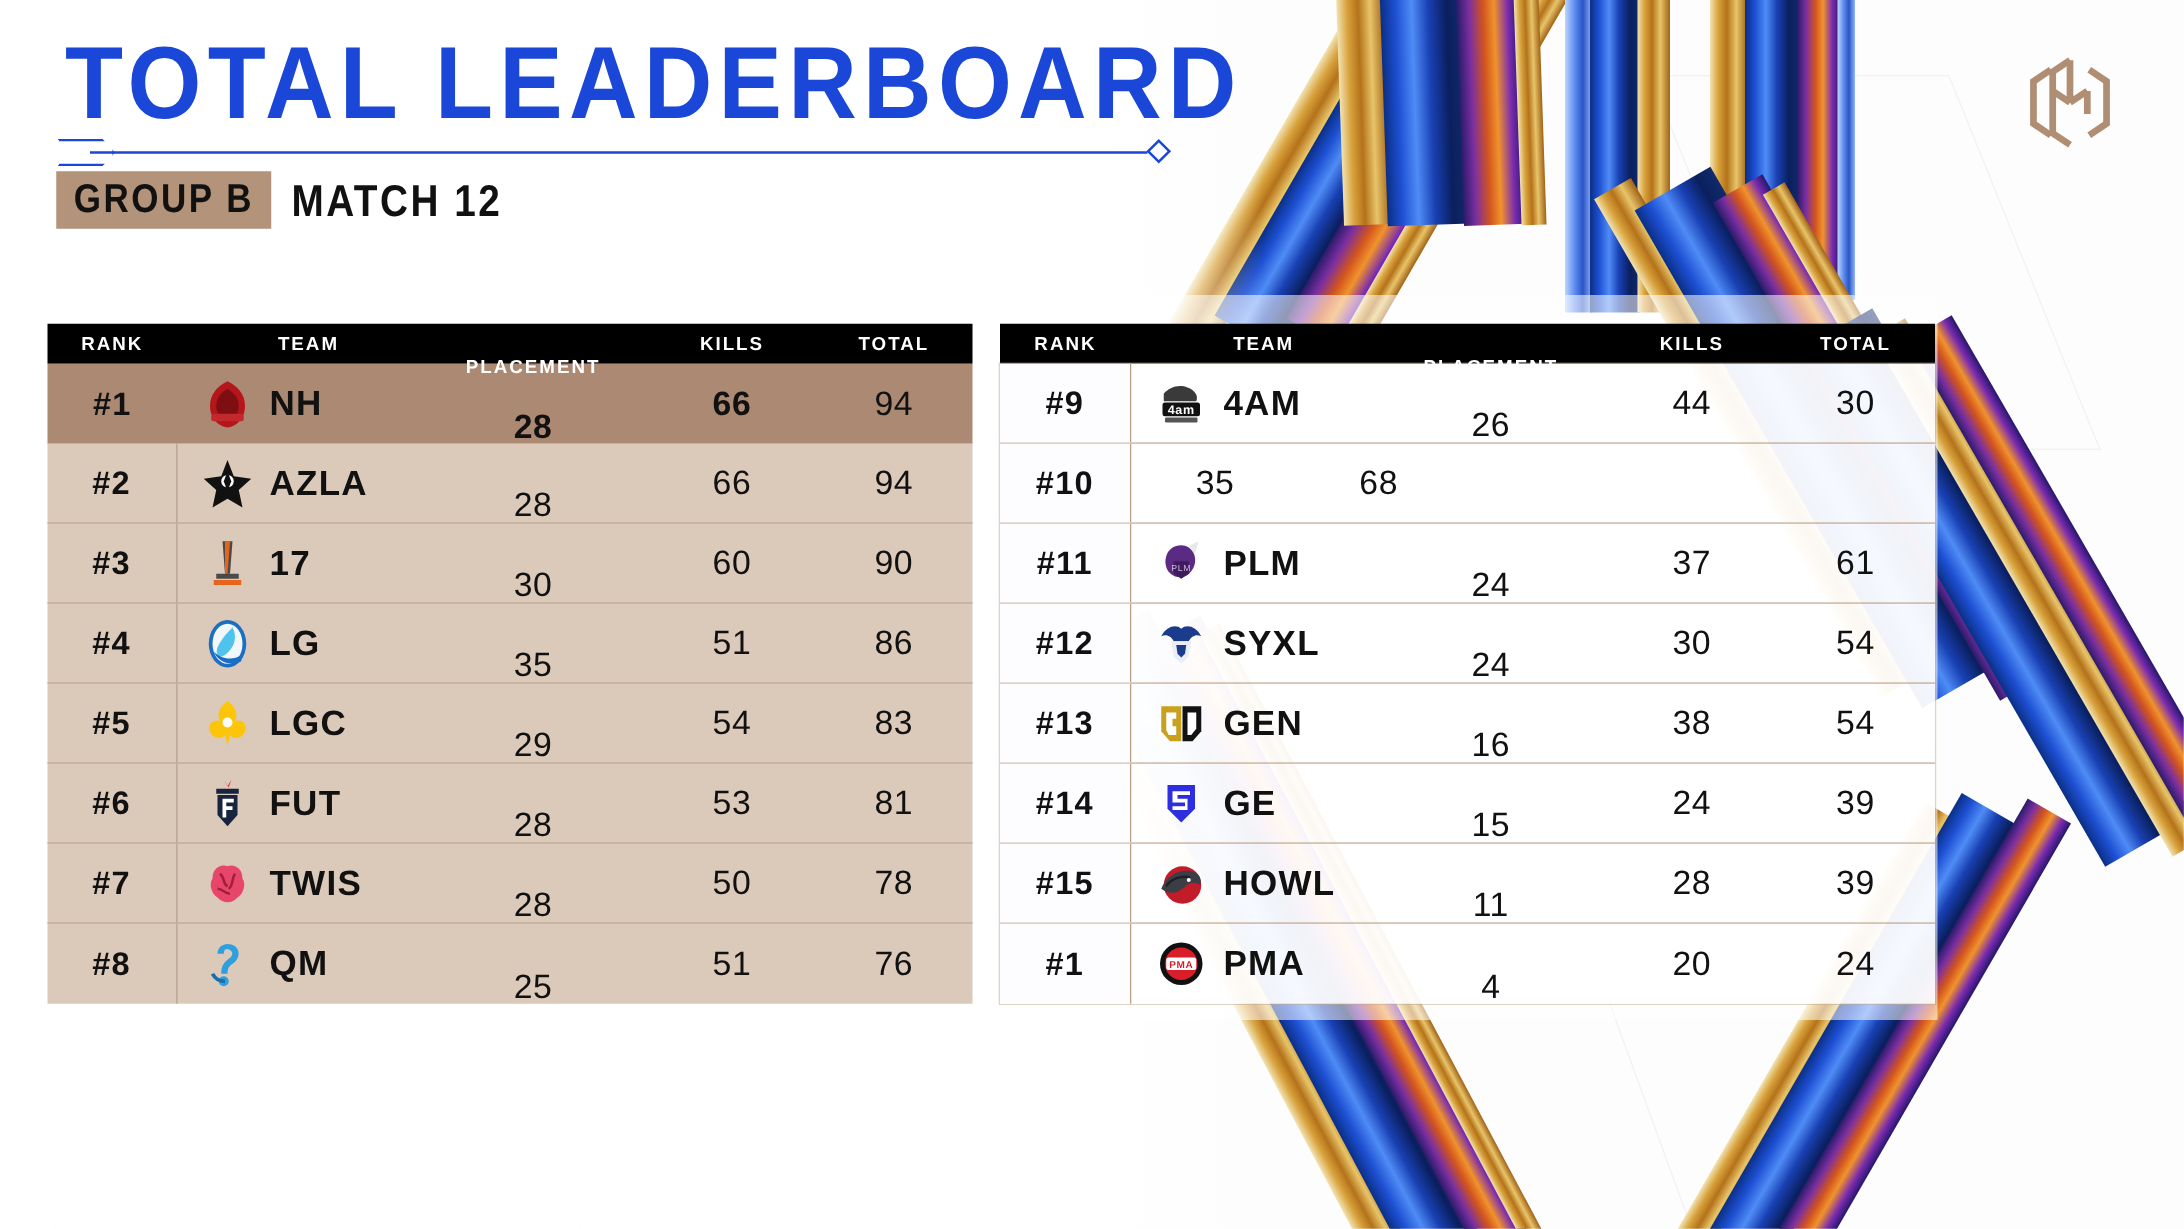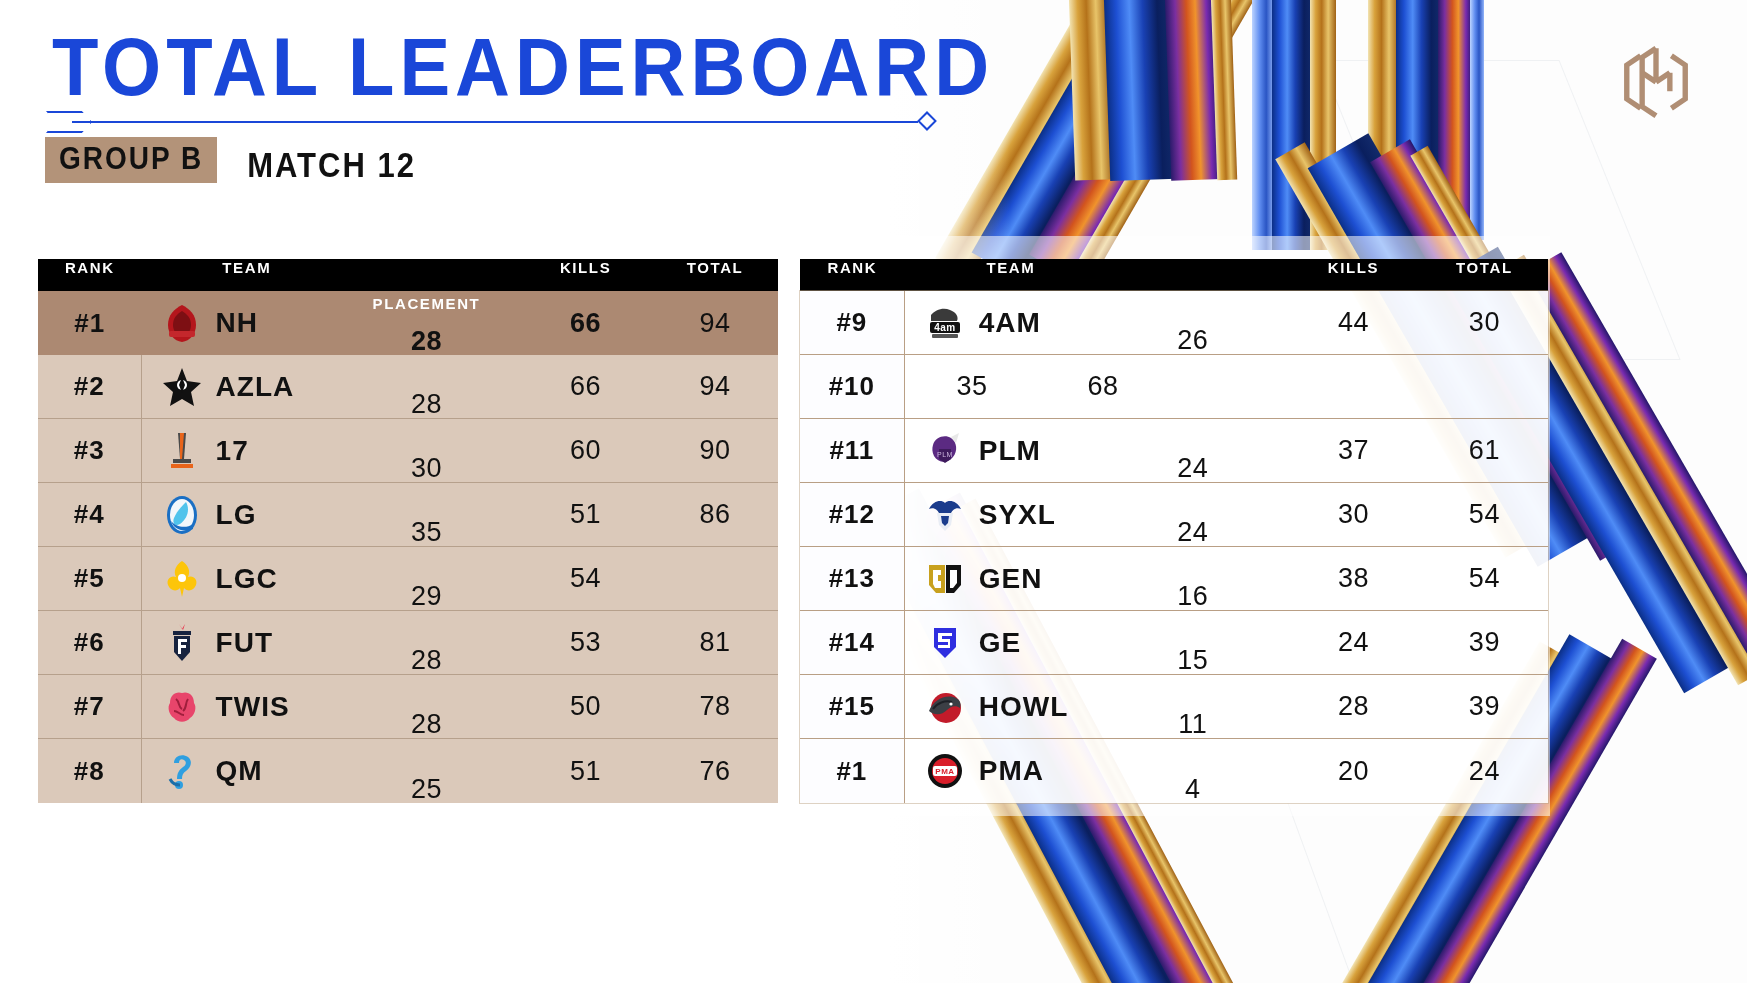--- a/index.html
+++ b/index.html
@@ -44,41 +44,41 @@
   .divider-tail {
     position:absolute; left:0; top:3px; width:46px; height:22px;
     border:2px solid #1a47d8; background:transparent;
     clip-path: polygon(0 0, 78% 0, 100% 50%, 78% 100%, 0 100%, 20% 50%);
   }
   .divider-dot {
     position:absolute; right:-8px; top:6px; width:14px; height:14px;
     border:2px solid #1a47d8; transform:rotate(45deg);
   }
 
-  .subtitle-row { position:absolute; left:45px; top:140px; display:flex; align-items:flex-end; gap:30px; }
+  .subtitle-row { position:absolute; left:45px; top:140px; display:flex; align-items:center; gap:16px; }
   .group-badge {
     background:#b39379; color:#111; font-size:28px; font-weight:bold;
     letter-spacing:2px; padding:5px 14px 7px 14px; line-height:1;
     transform:scaleY(1.15); transform-origin:left center;
   }
   .match-label {
     color:#111; font-size:31px; font-weight:bold; letter-spacing:2px; line-height:1;
     transform:scaleY(1.15); transform-origin:left center;
   }
 
   
   .cgc-logo { position:absolute; right:52px; top:42px; width:78px; height:80px; }
 
   
   .board { position:absolute; }
   .board-left  { left:38px;  top:259px; width:740px; }
   .board-right { left:800px; top:259px; width:748px; }
 
   .thead {
-    display:flex; background:#000; height:32px; align-items:flex-start;
+    display:flex; background:#000; height:32px; align-items:center;
     color:#fff; font-size:15px; font-weight:bold; letter-spacing:1.6px;
   }
   .thead > div { text-align:center; }
 
   .c-rank  { width:14%; }
   .c-team  { width:26%; }
   .c-place { width:25%;margin-top:36px; }
   .c-kills { width:18%; }
   .c-total { width:17%; }
 
@@ -261,20 +261,21 @@
         <div class="c-rank rank-cell">#5</div>
         <div class="c-team">
           <span class="team-logo"><svg viewBox="0 0 44 44">
               <path d="M22 4 C28 8 31 14 28 20 C33 18 38 22 36 28 C34 34 27 35 24 31 L22 40 L20 31 C17 35 10 34 8 28 C6 22 11 18 16 20 C13 14 16 8 22 4Z" fill="#fdc50a"></path>
               <circle cx="22" cy="21" r="4" fill="#fff"></circle>
             </svg></span>
           <span class="team-name">LGC</span>
         </div>
         <div class="c-place">29</div>
         <div class="c-kills">54</div>
+        <div class="c-total total-cell">83</div>
       </div>
       <div class="trow">
         <div class="c-rank rank-cell">#6</div>
         <div class="c-team">
           <span class="team-logo"><svg viewBox="0 0 44 44">
               <path d="M19 3 L22 8 L25 3 L23 9 Z" fill="#e8324a"></path>
               <rect x="13" y="10" width="18" height="4" fill="#17233f"></rect>
               <path d="M14 15 L30 15 L30 31 L22 40 L14 31Z" fill="#17233f"></path>
               <path d="M18 18 L27 18 L27 21 L21 21 L21 24 L26 24 L26 27 L21 27 L21 33 L18 33Z" fill="#fff"></path>
             </svg></span>

